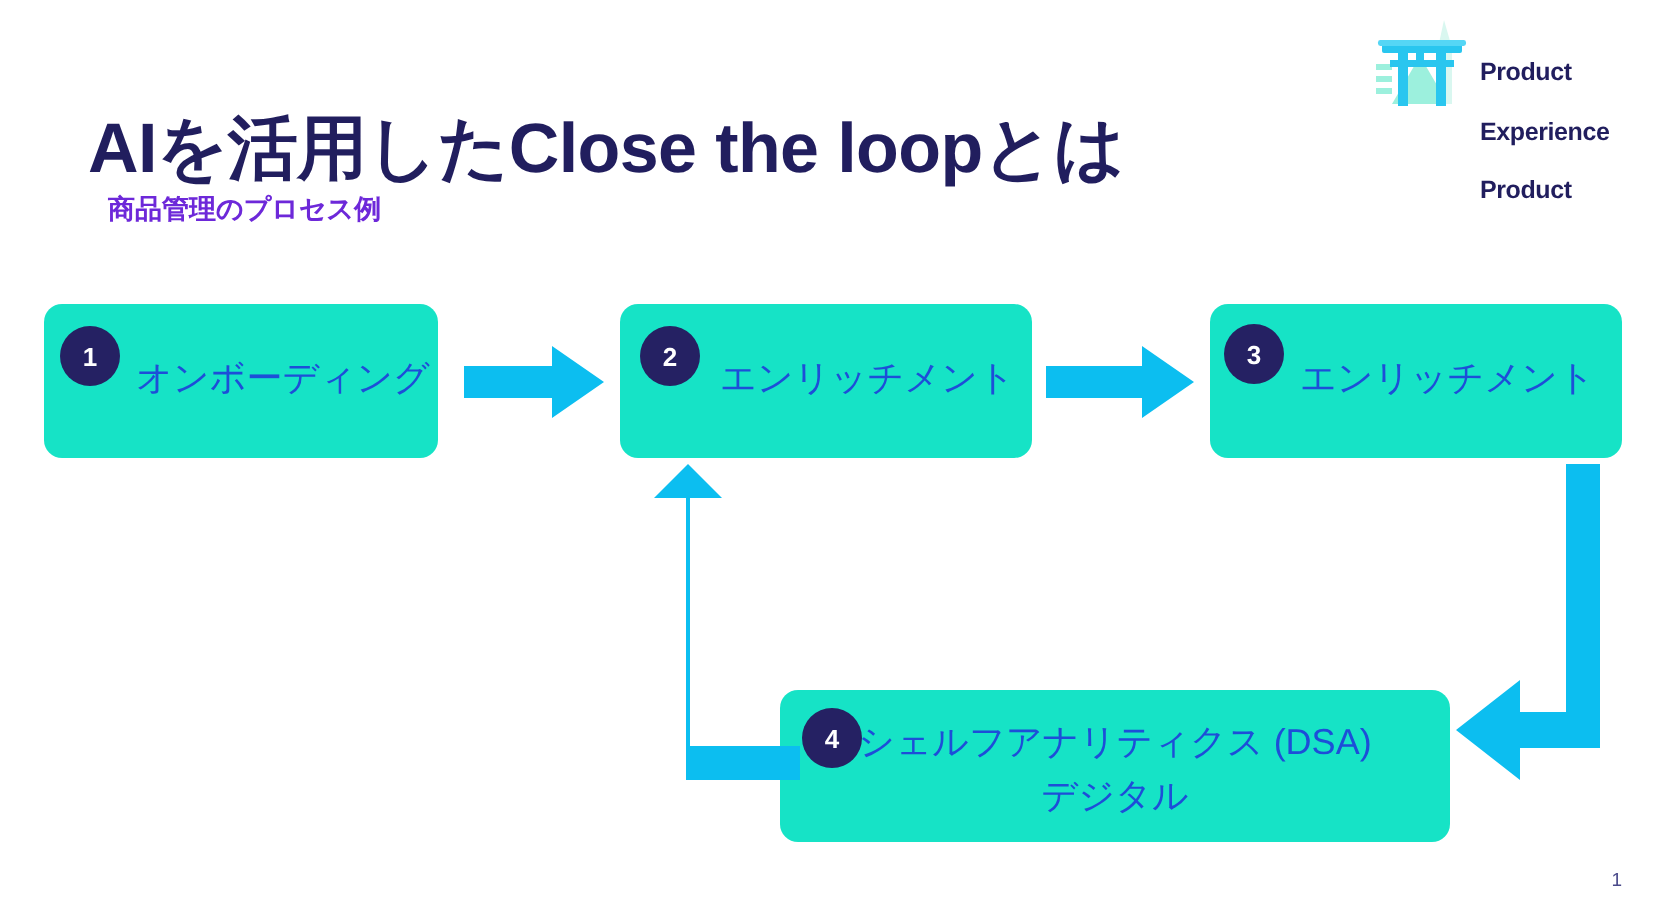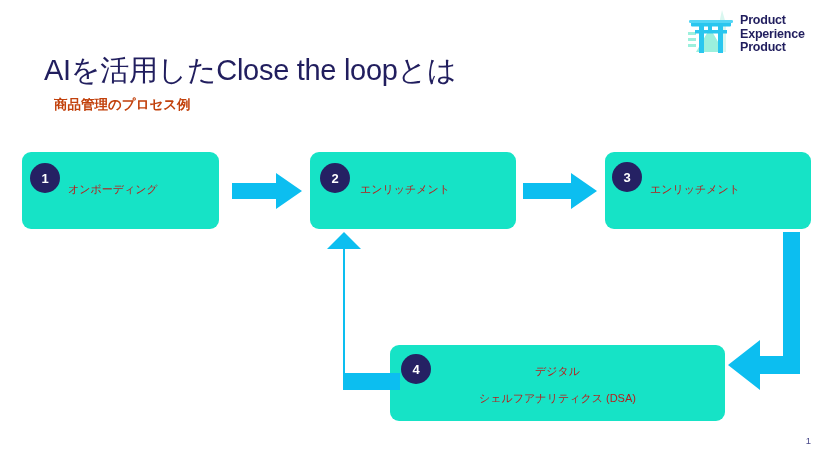--- a/index.html
+++ b/index.html
@@ -33,54 +33,54 @@
   .logo-text {
     position: absolute;
     left: 54px;
     top: 8px;
     color: #211e5e;
     font-weight: bold;
     font-size: 12.5px;
     line-height: 13.5px;
     letter-spacing: -0.2px;
   }
-  .logo-text span { display: block; }
+  .logo-text span { display: block; margin-top: 16px; }
 
   
   .page-title {
     position: absolute;
     left: 44px;
     top: 51px;
     color: #211e5e;
-    font-size: 29px;
-    font-weight: normal;
+    font-size: 35px;
+    font-weight: bold;
     letter-spacing: -0.3px;
     white-space: nowrap;
   }
   .page-subtitle {
     position: absolute;
     left: 54px;
     top: 96px;
-    color: #c2410c;
+    color: #6d28d9;
     font-size: 13.5px;
     font-weight: bold;
     white-space: nowrap;
   }
 
   
   .pbox {
     position: absolute;
     background: #16e3c6;
     border-radius: 9px;
     box-sizing: border-box;
   }
   .pbox-label {
     position: absolute;
-    color: #b91c1c;
-    font-size: 11px;
+    color: #1d4ed8;
+    font-size: 18px;
     line-height: 20px;
     white-space: nowrap;
   }
   .badge {
     position: absolute;
     width: 30px;
     height: 30px;
     border-radius: 50%;
     background: #252163;
     color: #ffffff;
@@ -174,22 +174,22 @@
 <div class="badge" id="badge2">2</div>
 <div class="pbox-label" id="label2">エンリッチメント</div>
 
 <div class="pbox" id="box3"></div>
 <div class="badge" id="badge3">3</div>
 <div class="pbox-label" id="label3">エンリッチメント</div>
 
 <div class="pbox" id="box4"></div>
 <div class="badge" id="badge4">4</div>
 <div class="pbox-label" id="label4">
+  <span>シェルフアナリティクス (DSA)</span>
   <span>デジタル</span>
-  <span>シェルフアナリティクス (DSA)</span>
 </div>
 
 <svg class="arrow-svg" id="arrow12" viewBox="0 0 72 38">
   <path d="M0 11 L44 11 L44 1 L70 19 L44 37 L44 27 L0 27 Z" fill="#0cbef0"></path>
 </svg>
 
 <svg class="arrow-svg" id="arrow23" viewBox="0 0 76 38">
   <path d="M0 11 L48 11 L48 1 L74 19 L48 37 L48 27 L0 27 Z" fill="#0cbef0"></path>
 </svg>
 

